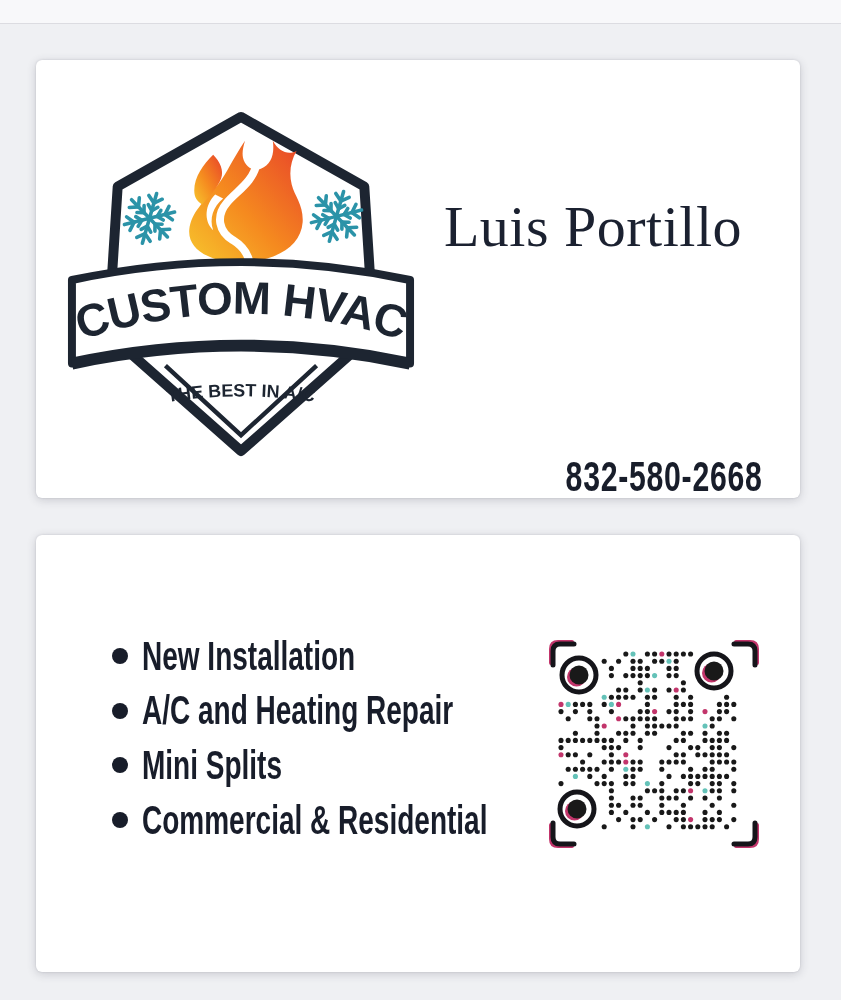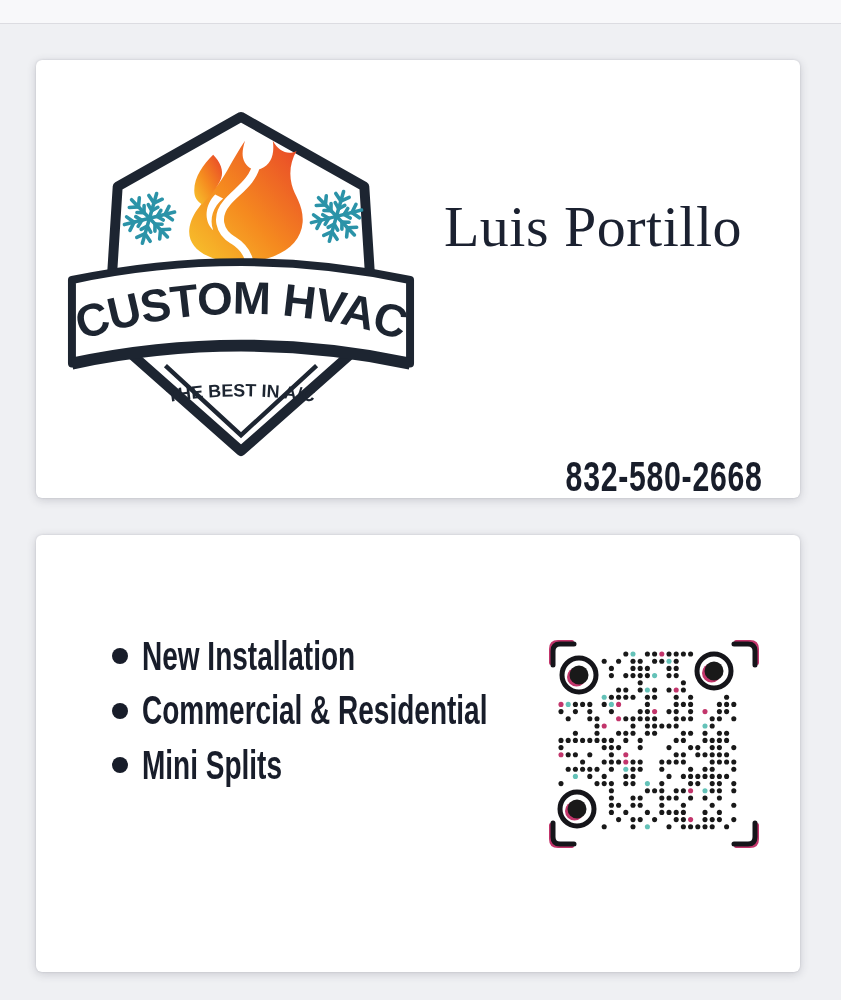--- a/index.html
+++ b/index.html
@@ -140,25 +140,29 @@
 
 <div class="card card-back">
 
   <ul class="services">
     <li>
       <span class="bullet"></span>
       <span class="service-text">New Installation</span>
     </li>
     <li>
       <span class="bullet"></span>
-      <span class="service-text">Commercial &amp; Residential</span>
+      <span class="service-text">A/C and Heating Repair</span>
     </li>
     <li>
       <span class="bullet"></span>
       <span class="service-text">Mini Splits</span>
+    </li>
+    <li>
+      <span class="bullet"></span>
+      <span class="service-text">Commercial &amp; Residential</span>
     </li>
   </ul>
 
   <div class="qr-wrap">
     <svg id="qr-svg" viewBox="0 0 212 212" width="212" height="212">
 
       <g fill="none" stroke-linecap="round">
         <path class="qr-pink" d="M3 25 V11 Q3 4 10 4 H24" stroke-width="4" stroke="#c2356b"></path>
         <path class="qr-pink" d="M188 4 H202 Q209 4 209 11 V25" stroke-width="4" stroke="#c2356b"></path>
         <path class="qr-pink" d="M209 187 V201 Q209 208 202 208 H188" stroke-width="4" stroke="#c2356b"></path>

